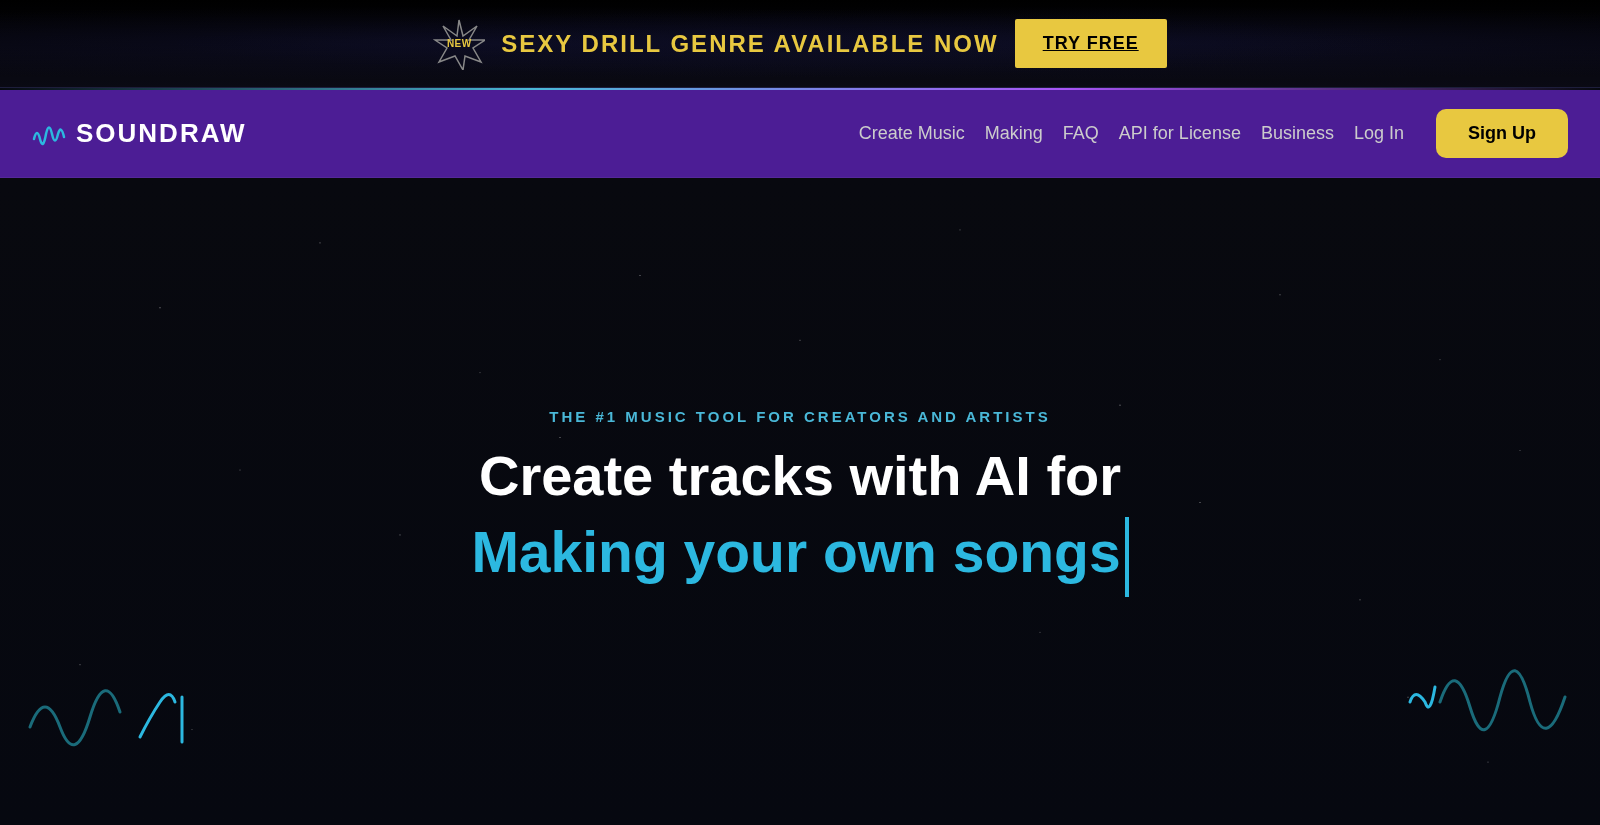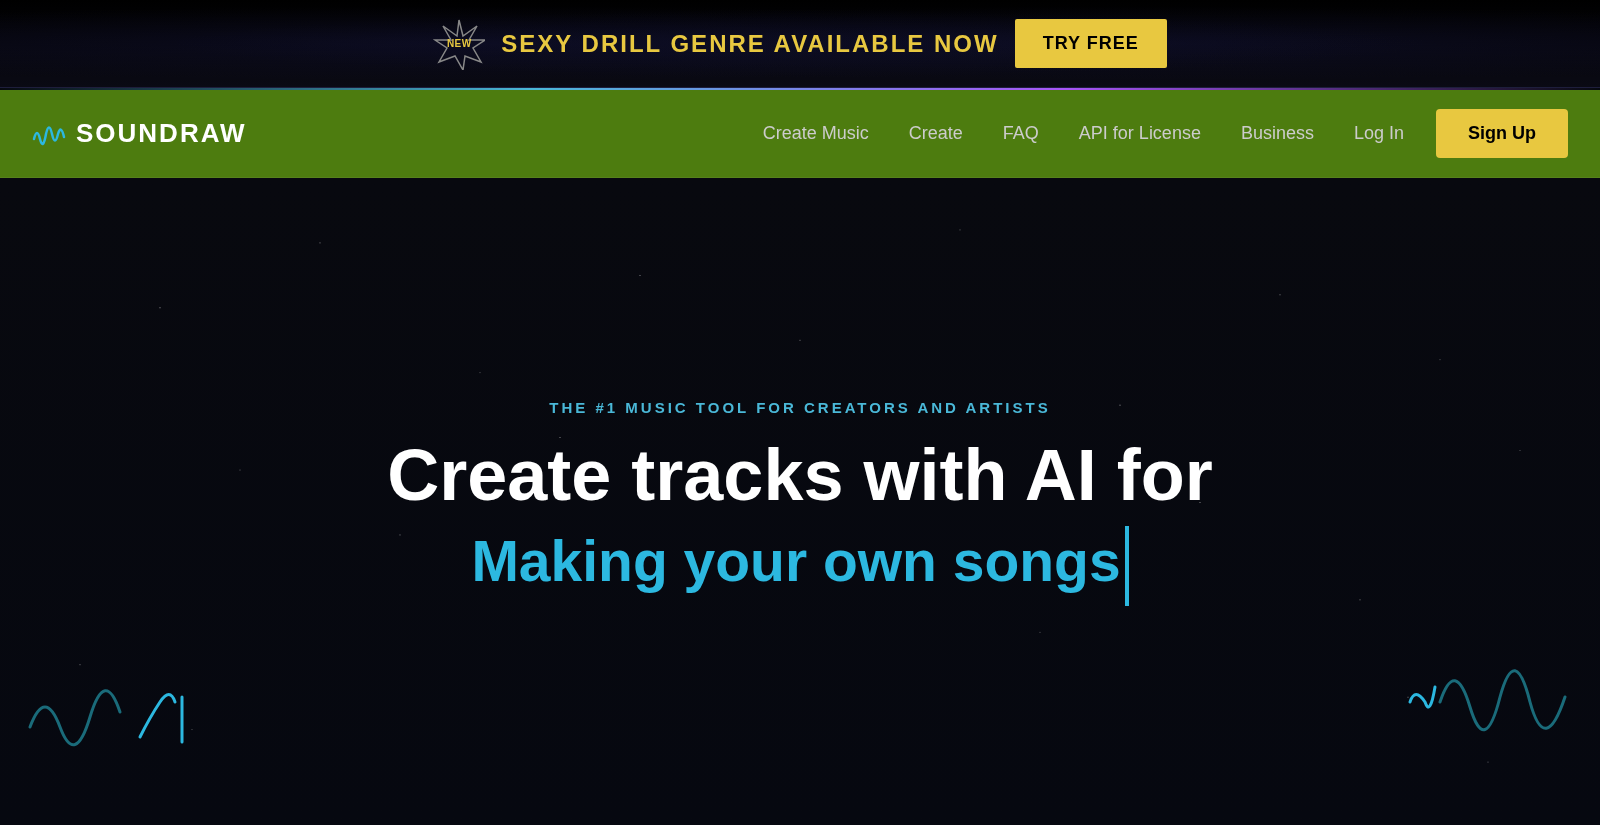--- a/index.html
+++ b/index.html
@@ -70,27 +70,28 @@
       background-color: #e8c840;
       color: #000000;
       border: none;
       padding: 14px 28px;
       font-size: 18px;
       font-weight: 800;
       cursor: pointer;
       letter-spacing: 1px;
       z-index: 1;
       border-radius: 2px;
+      text-decoration: underline;
     }
 
     
     .navbar {
       width: 100%;
       height: 88px;
-      background: #4d7c0f;
+      background: #4c1d95;
       display: flex;
       align-items: center;
       padding: 0 32px;
       border-bottom: 1px solid rgba(255,255,255,0.05);
     }
 
     .logo-area {
       display: flex;
       align-items: center;
       gap: 8px;
@@ -104,42 +105,42 @@
     .logo-text {
       font-size: 26px;
       font-weight: 900;
       color: #ffffff;
       letter-spacing: 2px;
     }
 
     .nav-links {
       display: flex;
       align-items: center;
-      gap: 40px;
+      gap: 20px;
       margin-left: auto;
       margin-right: 32px;
     }
 
     .nav-link {
       font-size: 18px;
       font-weight: 400;
       color: #cccccc;
       cursor: pointer;
       text-decoration: none;
     }
 
     .sign-up-btn {
       background-color: #e8c840;
       color: #000000;
       border: none;
       padding: 14px 32px;
       font-size: 18px;
       font-weight: 800;
       cursor: pointer;
-      border-radius: 4px;
+      border-radius: 10px;
     }
 
     
     .hero {
       width: 100%;
       height: calc(825px - 88px - 88px);
       background: linear-gradient(180deg, #08090f 0%, #060810 100%);
       display: flex;
       flex-direction: column;
       align-items: center;
@@ -200,21 +201,21 @@
       font-size: 15px;
       font-weight: 600;
       color: #4ab8d8;
       letter-spacing: 3px;
       text-transform: uppercase;
       margin-bottom: 20px;
       z-index: 1;
     }
 
     .hero-title-white {
-      font-size: 72px;
+      font-size: 56px;
       font-weight: 900;
       color: #ffffff;
       text-align: center;
       line-height: 1.1;
       z-index: 1;
       margin-bottom: 10px;
     }
 
     .hero-title-blue {
       font-size: 57px;
@@ -265,21 +266,21 @@
   <div class="logo-area">
 
     <svg class="logo-icon" viewBox="0 0 36 30" fill="none" xmlns="http://www.w3.org/2000/svg">
       <path d="M2 20 Q5 8, 8 20 Q11 32, 14 15 Q17 2, 20 15 Q23 28, 26 15 Q29 5, 32 18" stroke="#2cb8e0" stroke-width="2.5" fill="none" stroke-linecap="round"></path>
     </svg>
     <span class="logo-text">SOUNDRAW</span>
   </div>
 
   <div class="nav-links">
     <a class="nav-link">Create Music</a>
-    <a class="nav-link">Create</a>
+    <a class="nav-link">Making</a>
     <a class="nav-link">FAQ</a>
     <a class="nav-link">API for License</a>
     <a class="nav-link">Business</a>
     <a class="nav-link">Log In</a>
   </div>
 
   <button class="sign-up-btn">Sign Up</button>
 </nav>
 
 <section class="hero">

